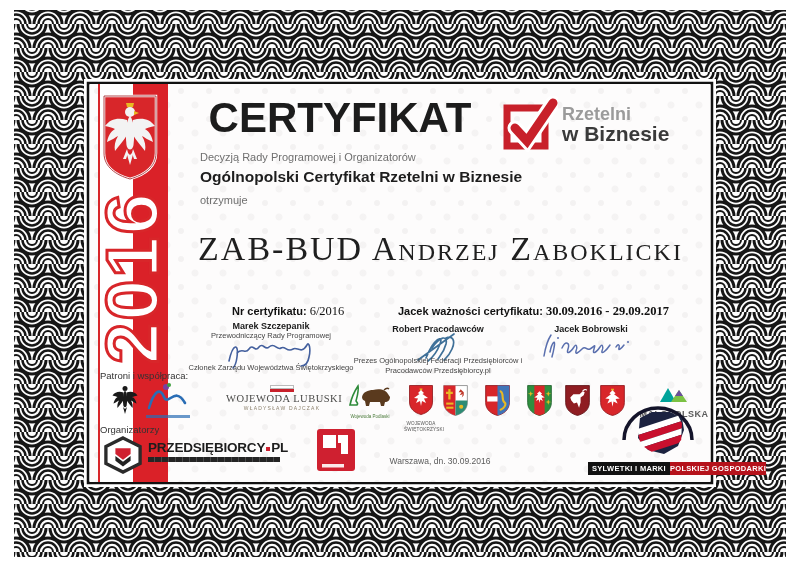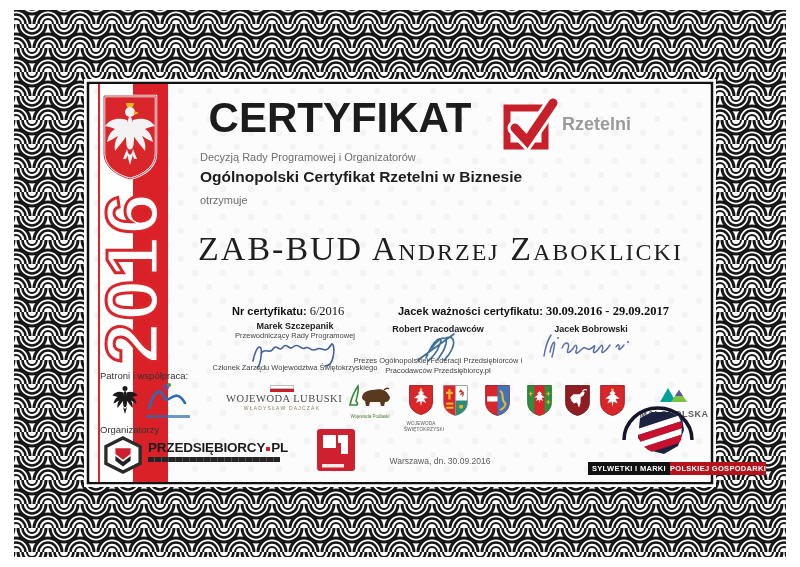--- a/index.html
+++ b/index.html
@@ -140,39 +140,40 @@
     <div class="cert-title">CERTYFIKAT</div>
 
     <div class="brand">
       <svg width="56" height="56" viewBox="0 0 56 56">
         <rect x="5" y="12" width="38" height="38" fill="none" stroke="#c8202a" stroke-width="7"></rect>
         <path d="M13,32 L25,45 L51,7" fill="none" stroke="#fff" stroke-width="15" stroke-linecap="round"></path>
         <path d="M13,32 L25,45 L51,7" fill="none" stroke="#c8202a" stroke-width="9" stroke-linecap="round"></path>
       </svg>
       <div class="brand-text">
         <div class="brand-line1">Rzetelni</div>
+        <div class="brand-line2">w Biznesie</div>
       </div>
     </div>
 
     <div class="center-lines decision-line" style="position:absolute; top:67px;">Decyzją Rady Programowej i Organizatorów</div>
     <div class="center-lines receives-line" style="position:absolute; top:110px;">otrzymuje</div>
     <div class="center-lines cert-line" style="position:absolute; top:84px;">Ogólnopolski Certyfikat Rzetelni w Biznesie</div>
 
     <div class="recipient">ZAB-BUD Andrzej Zaboklicki</div>
 
     <div class="detail" style="left:142px;">
       <b>Nr certyfikatu:</b>
       <span class="val">6/2016</span>
     </div>
     <div class="detail" style="left:308px;">
       <b>Jacek ważności certyfikatu:</b>
       <span class="val-bold">30.09.2016 - 29.09.2017</span>
     </div>
 
-    <div class="sig-block" style="left:96px; top:237px; width:170px;margin-left:24px;">
+    <div class="sig-block" style="left:96px; top:237px; width:170px;">
       <div class="sig-name">Marek Szczepanik</div>
       <div class="sig-role">Przewodniczący Rady Programowej</div>
       <svg class="sig-svg" width="104" height="32" viewBox="0 0 104 32">
         <path d="M10,24 C14,6 20,6 18,20 C17,28 15,30 14,31 M18,16 C24,10 26,18 30,12 C34,6 36,16 40,10 C44,5 46,14 50,10 C56,5 58,14 62,11 C66,8 68,16 74,12 C78,9 82,18 88,8 C90,4 92,12 90,20 C89,26 86,29 82,29" fill="none" stroke="#44609e" stroke-width="1.6" stroke-linecap="round"></path>
       </svg>
       <div class="sig-role">Członek Zarządu Województwa Świętokrzyskiego</div>
     </div>
 
     <div class="sig-block" style="left:258px; top:240px; width:180px;">
       <div class="sig-name">Robert Pracodawców</div>

